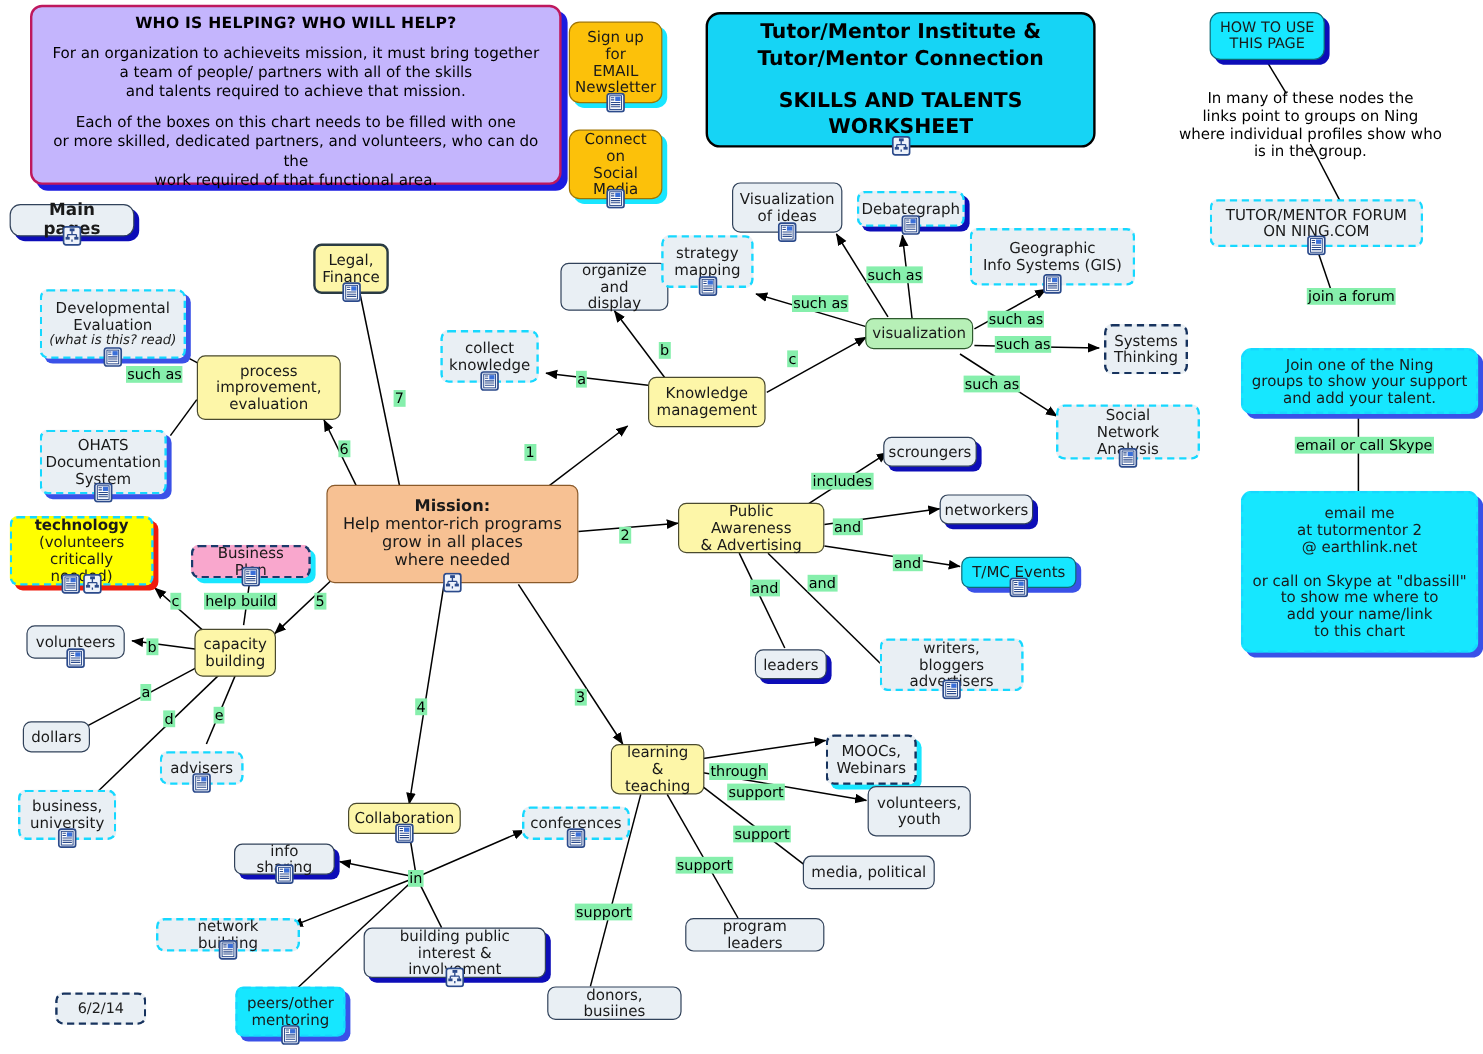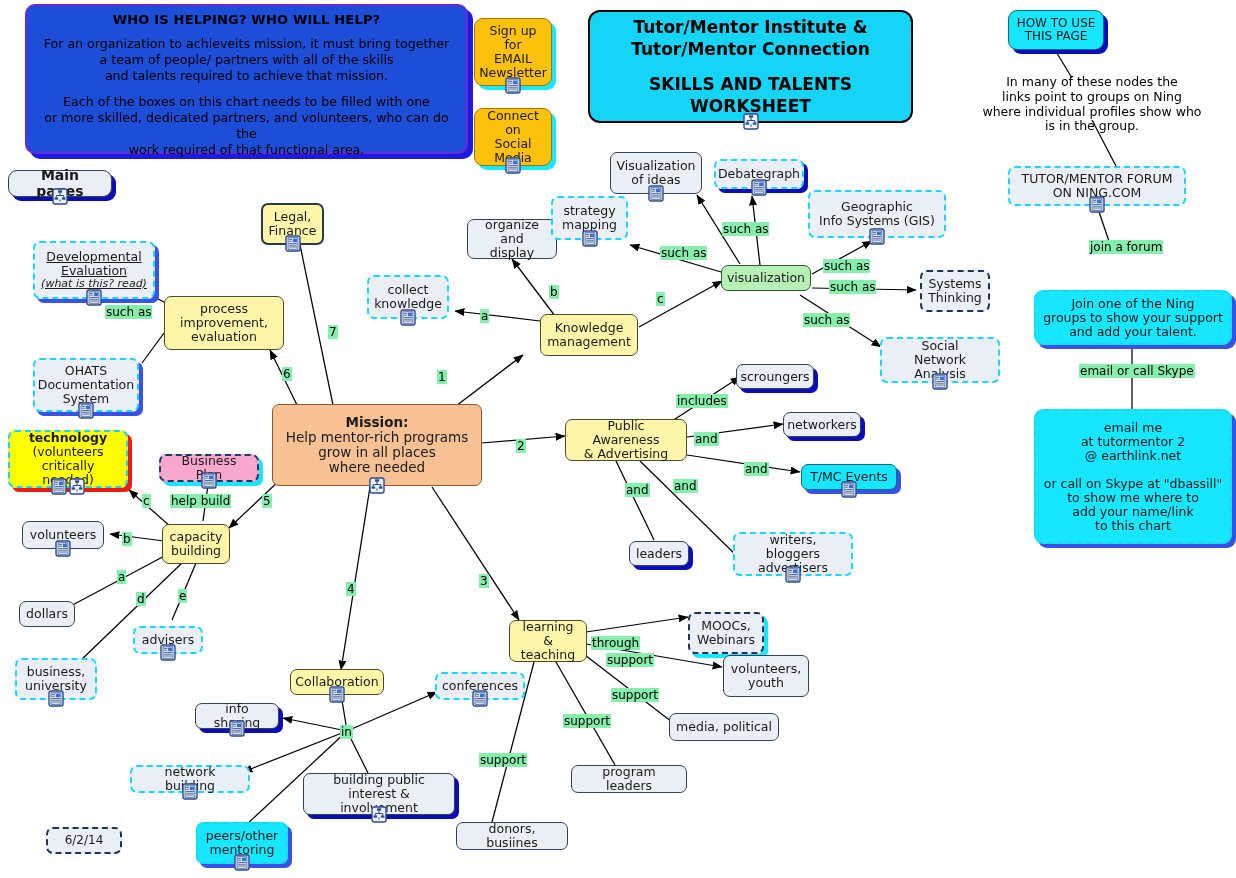--- a/index.html
+++ b/index.html
@@ -46,21 +46,21 @@
   .icon{width:17px;height:17px;display:block;}
 
   
   .elabel{position:absolute;font-size:12px;color:#000;background:#86efac;
           padding:0 1px;white-space:nowrap;z-index:4;
           font-family:"DejaVu Sans","Liberation Sans",sans-serif;}
   .freetext{position:absolute;font-size:12.5px;color:#000;text-align:center;
             line-height:1.18;white-space:pre-line;z-index:3;}
 
   
-  .hdrbox{position:absolute;background:#1d4ed8;border:2px solid #6d28d9;border-radius:10px;
+  .hdrbox{position:absolute;background:#c4b5fd;border:2px solid #be185d;border-radius:10px;
           box-shadow:5px 5px 0 0 #1c1ce0;box-sizing:border-box;
           padding:6px 10px;text-align:center;font-size:12.6px;line-height:1.26;}
   .hdrtitle{font-weight:bold;font-size:13px;letter-spacing:.2px;}
   .titlebox{position:absolute;box-sizing:border-box;border-radius:12px;
             display:flex;flex-direction:column;align-items:center;justify-content:center;
             font-weight:bold;text-align:center;line-height:1.3;font-size:17px;}
 </style>
 </head>
 <body>
 
@@ -268,21 +268,21 @@
             <line x1="12.2" y1="7.5" x2="12.2" y2="9.6"></line>
             <line x1="8.5" y1="11.5" x2="8.5" y2="13.4"></line>
           </g>
           <rect x="6.6" y="2.3" width="4" height="2.4" fill="#2b4a8b"></rect>
           <rect x="3.1" y="9.4" width="3.5" height="2.3" fill="#2b4a8b"></rect>
           <rect x="10.4" y="9.4" width="3.5" height="2.3" fill="#2b4a8b"></rect>
         </svg>
   </span>
 </div>
 
-<div class="node plain dashCy shBlueSoft" style="left:33px;top:241px;width:122px;height:58px;text-decoration:underline;">
+<div class="node plain dashCy shBlueSoft" style="left:33px;top:241px;width:122px;height:58px;">
   <span class="lbl">Developmental
 Evaluation</span>
   <span class="lbl ital small">(what is this? read)</span>
   <span class="icons">
     <svg class="icon" viewBox="0 0 17 17">
           <rect x="1.5" y="1" width="14" height="15" rx="2" fill="#eef3fb" stroke="#2b4a8b" stroke-width="1.4"></rect>
           <rect x="3.6" y="2.8" width="9.8" height="11.4" fill="#fff" stroke="#2b4a8b" stroke-width=".8"></rect>
           <rect x="8.2" y="3.6" width="4.4" height="3.6" fill="#3a6fd8"></rect>
           <g stroke="#2b4a8b" stroke-width=".9">
             <line x1="4.6" y1="4.4" x2="7.4" y2="4.4"></line>

